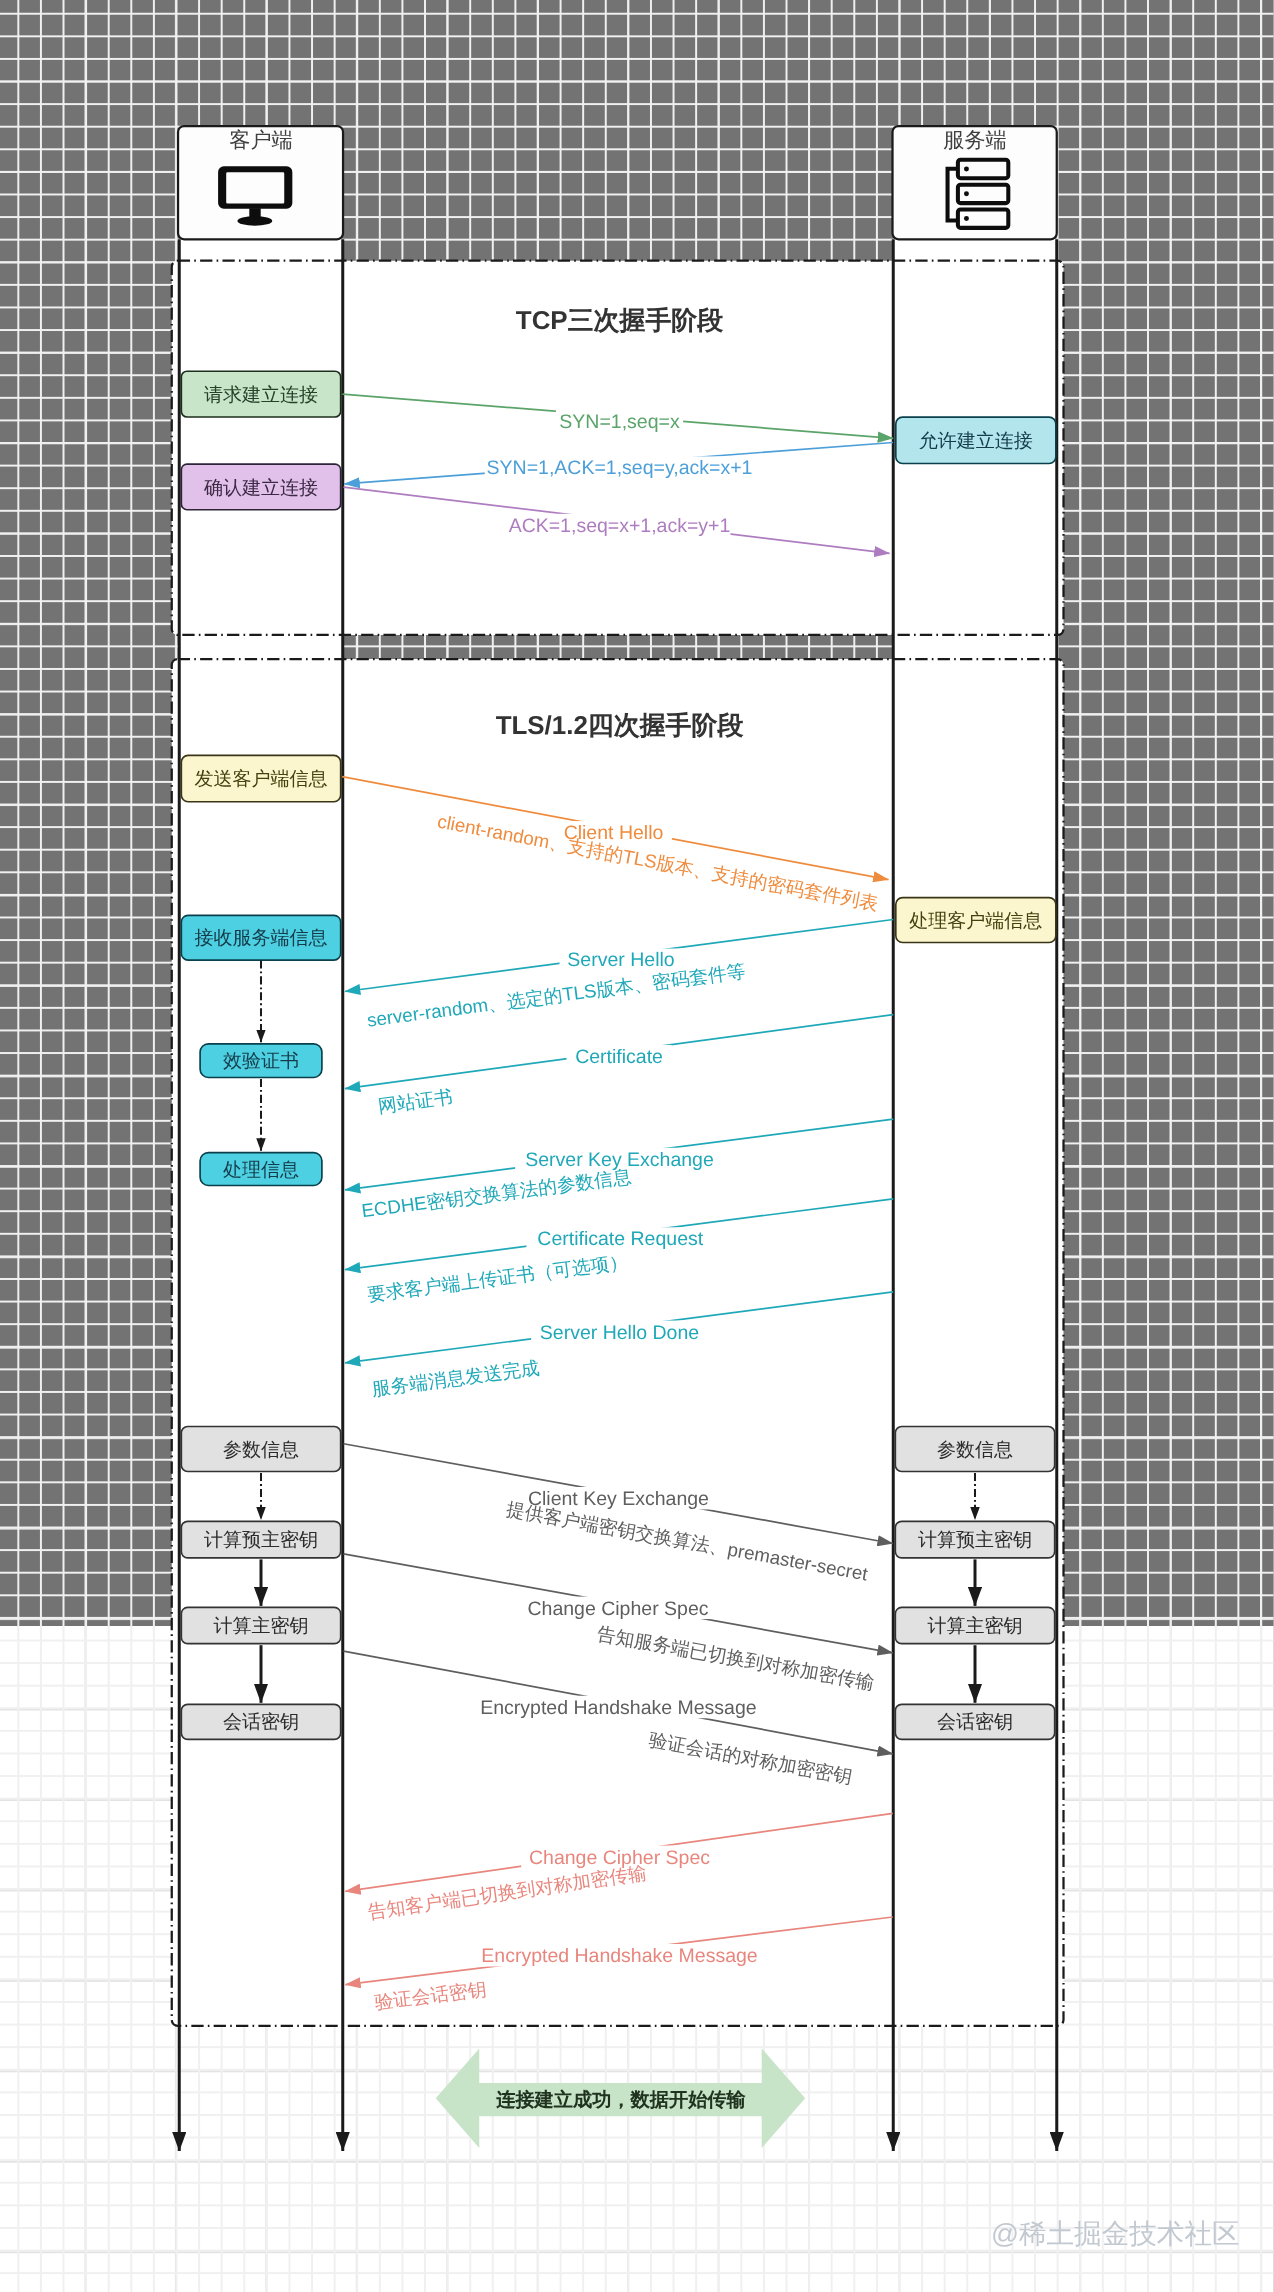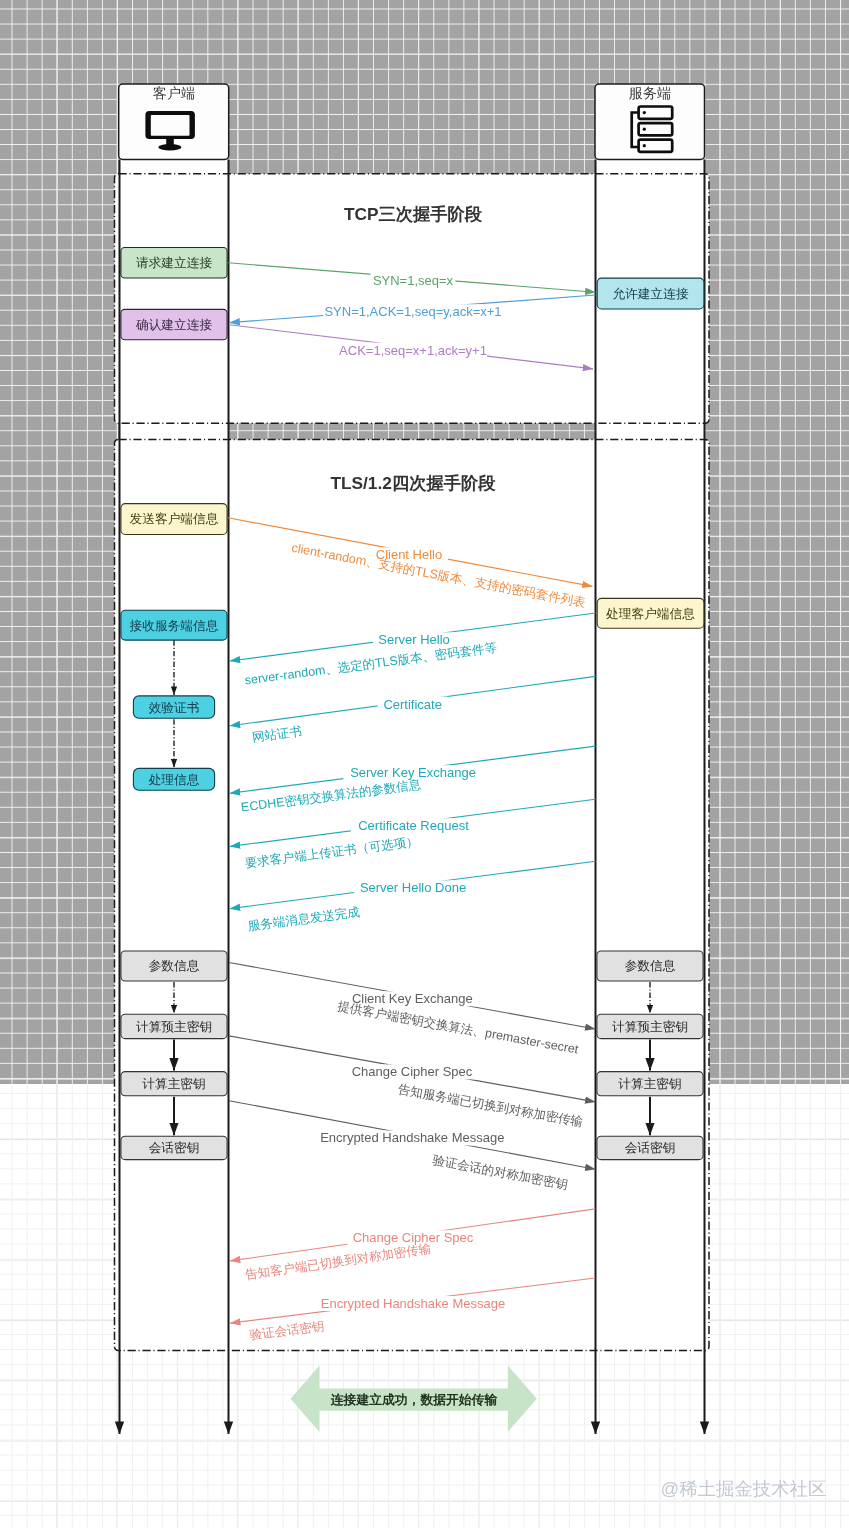--- a/index.html
+++ b/index.html
@@ -1,18 +1,18 @@
 <!DOCTYPE html>
 <html><head>
 <meta charset="utf-8">
 <title>TLS Handshake Sequence Diagram</title>
 <style>
   html,body{margin:0;padding:0;background:#fff;}
   body{width:849px;height:1528px;font-family:"Liberation Sans",sans-serif;overflow:hidden;}
-  #stage{position:relative;width:849px;height:1084px;background:#a3a3a3;}
+  #stage{position:relative;width:849px;height:1084px;background:#737373;}
   #grid{position:absolute;left:0;top:0;width:849px;height:1528px;
     background-image:
       linear-gradient(to right,#f0f0f0 1px,transparent 1px),
       linear-gradient(to bottom,#f0f0f0 1px,transparent 1px),
       linear-gradient(to right,#e3e3e3 1px,transparent 1px),
       linear-gradient(to bottom,#e3e3e3 1px,transparent 1px);
     background-size:15.075px 15.075px,15.075px 15.075px,60.3px 60.3px,60.3px 60.3px;
     background-position:-3.5px 8.5px,-3.5px 8.5px,-4.0px 53.7px,-4.0px 53.7px;}
   svg.layer{position:absolute;left:0;top:0;width:849px;height:1528px;display:block;}
   svg text{dominant-baseline:central;}

